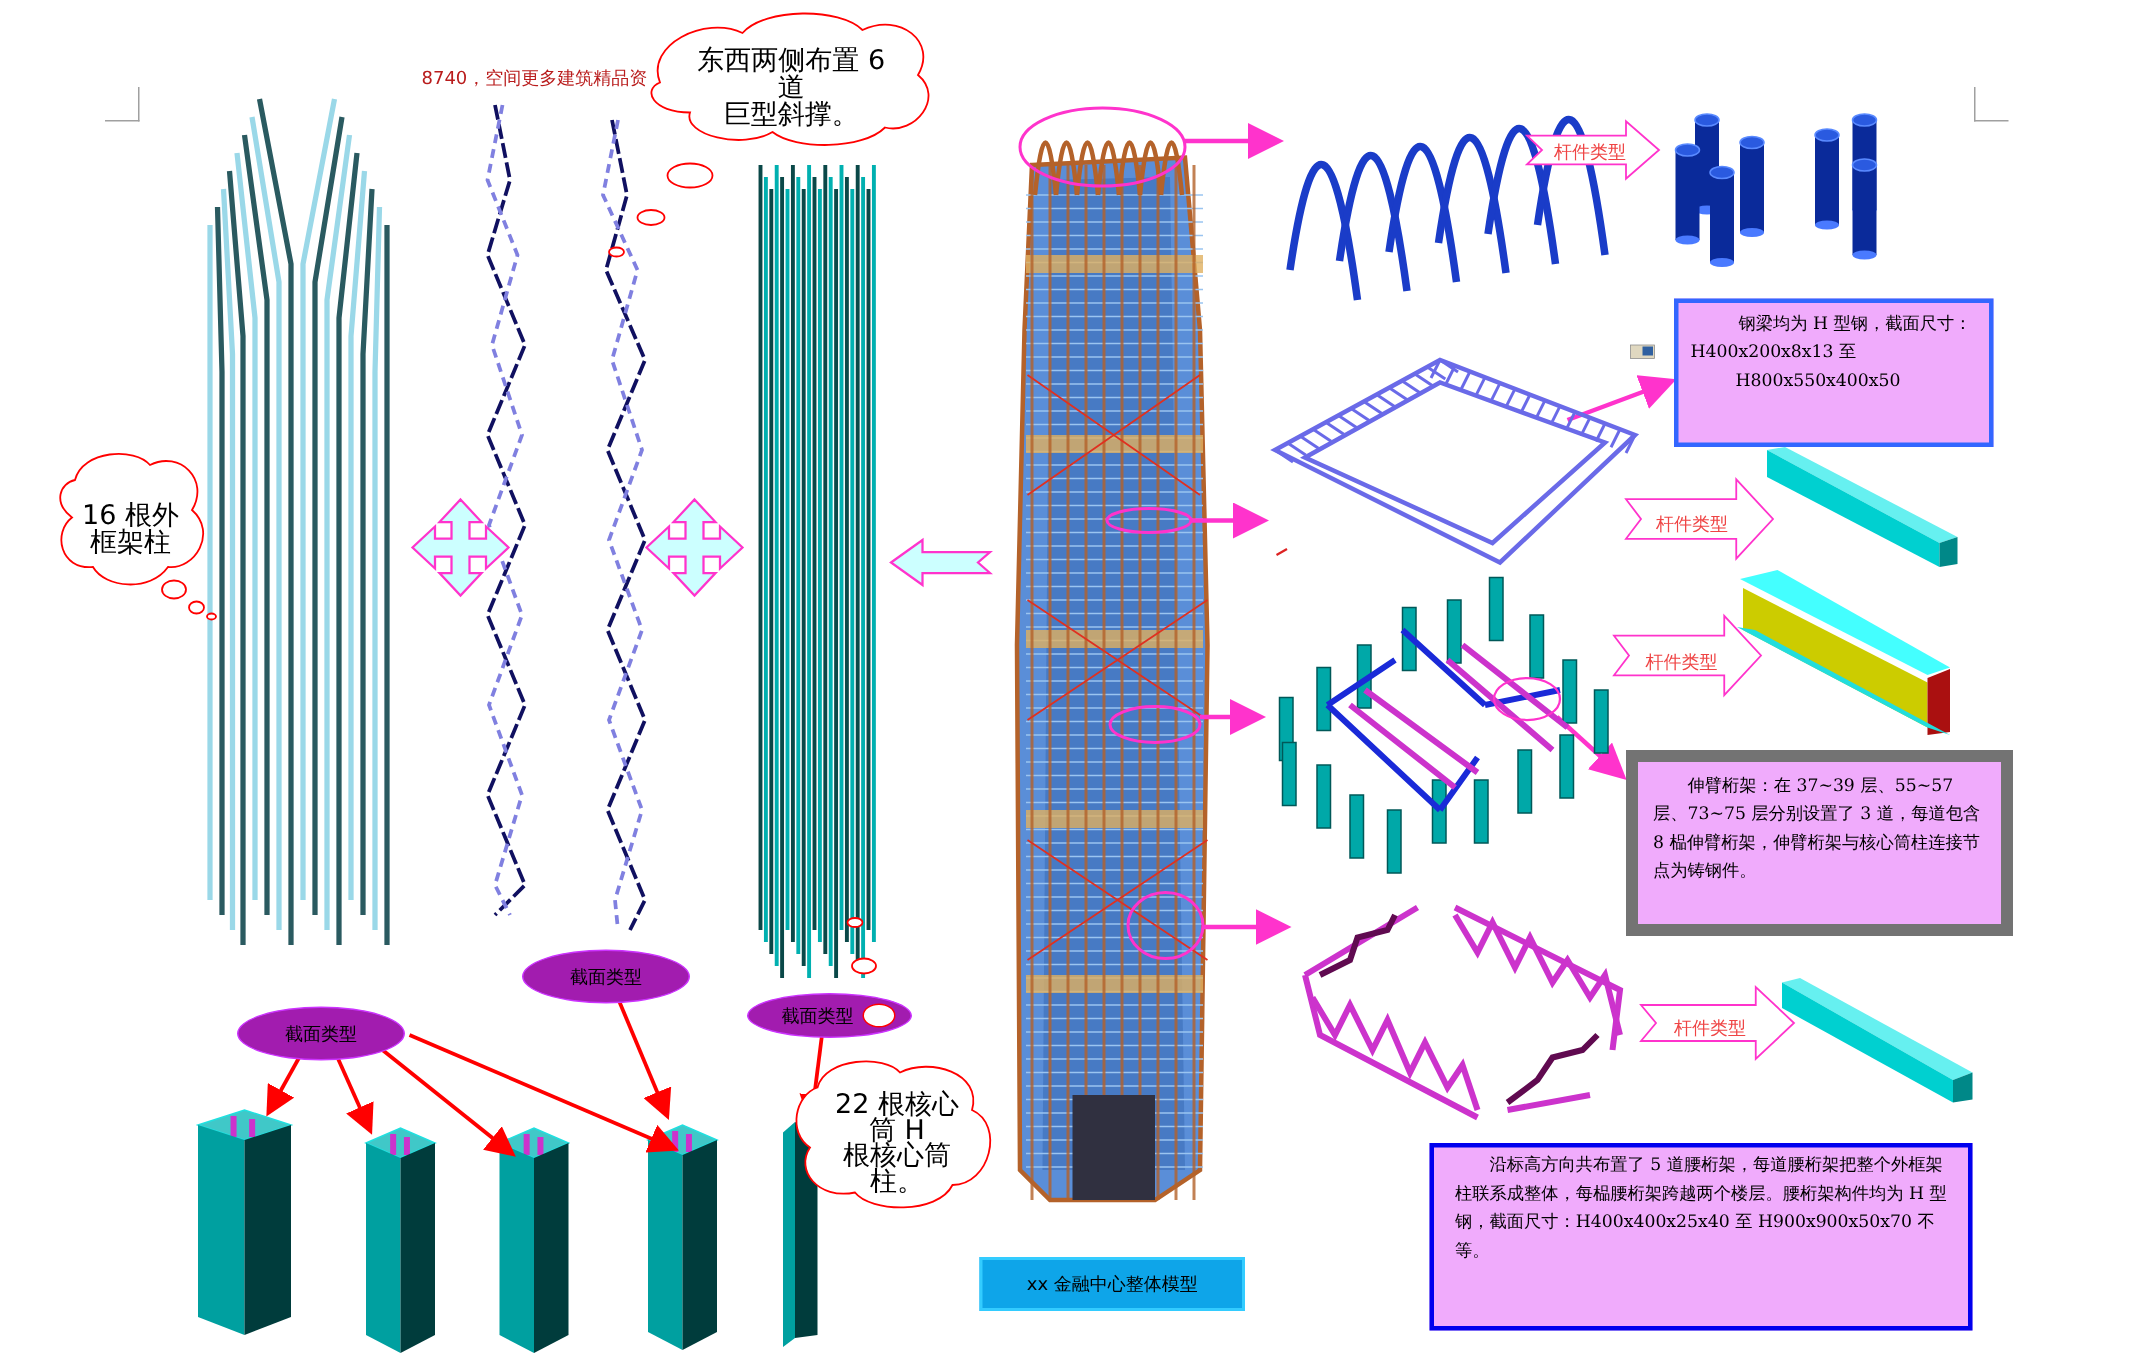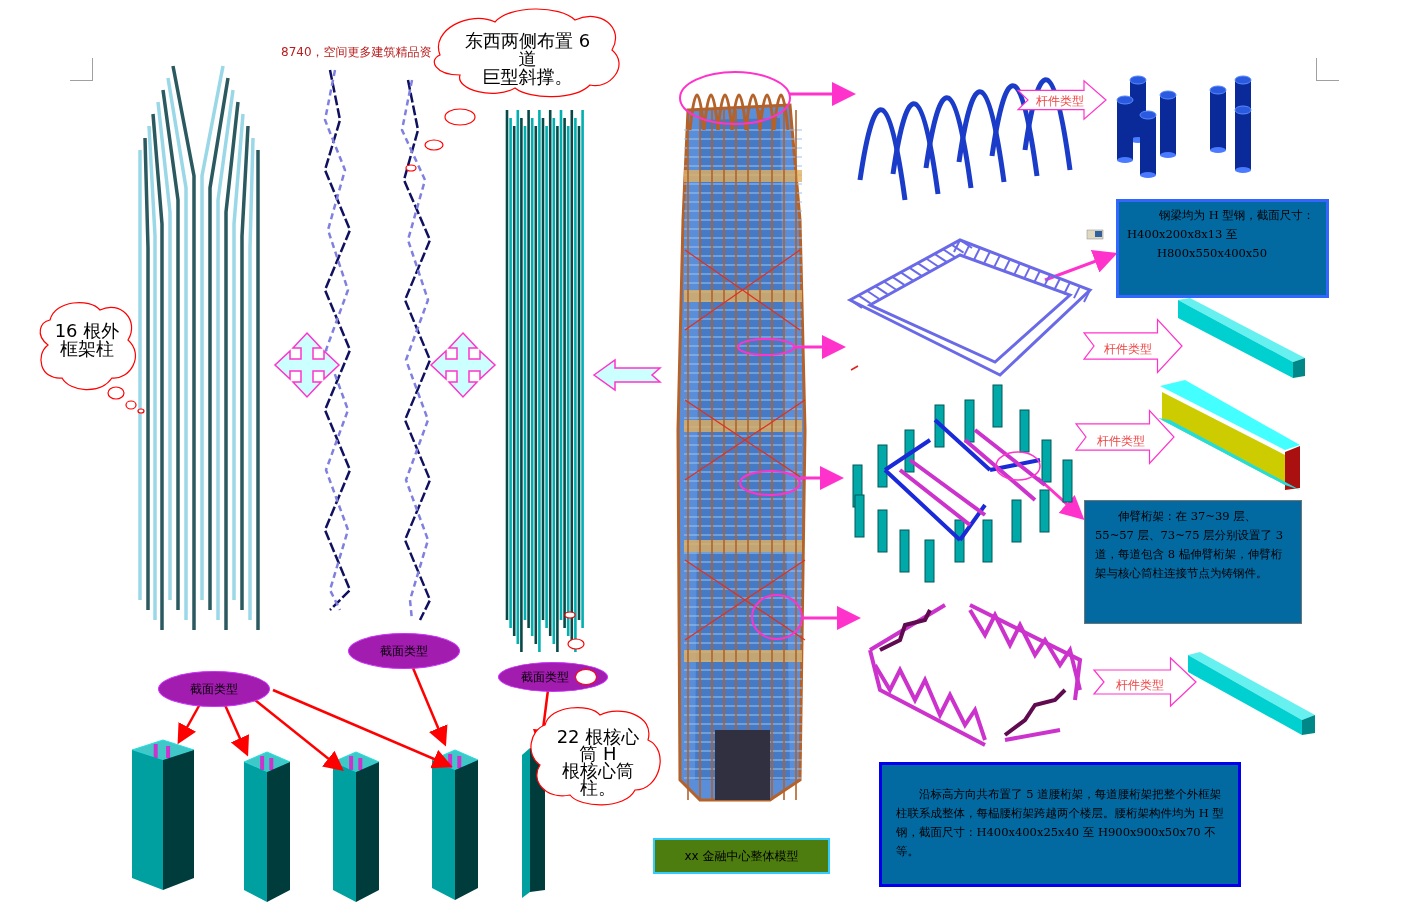--- a/index.html
+++ b/index.html
@@ -1,23 +1,23 @@
 <!DOCTYPE html>
 <html><head>
 <meta charset="utf-8">
 <style>
   html,body{margin:0;padding:0;background:#ffffff;}
   body{width:1419px;height:912px;position:relative;overflow:hidden;font-family:"DejaVu Sans",sans-serif;}
   .corner{position:absolute;border-color:#a0a0a0;border-style:solid;width:22px;height:22px;}
   .watermark{position:absolute;left:281px;top:44px;font-size:12px;color:#b91c1c;white-space:nowrap;}
   .cloud-text{position:absolute;font-size:18px;color:#000;text-align:center;line-height:18px;}
   .ellipse-label{position:absolute;background:#a21caf;border:1.5px solid #cc33ff;border-radius:50%;font-size:12px;color:#000;display:flex;align-items:center;justify-content:center;}
-  .tbox{position:absolute;background:#0369a1;font-family:"DejaVu Serif",serif;font-size:11.5px;line-height:19px;color:#000;padding:6px 10px;box-sizing:border-box;}
+  .tbox{position:absolute;background:#f0abfc;font-family:"DejaVu Serif",serif;font-size:11.5px;line-height:19px;color:#000;padding:6px 10px;box-sizing:border-box;}
   .tbox p{margin:0;text-indent:2em;}
-  .title-box{position:absolute;left:653px;top:838px;width:177px;height:36px;background:#4d7c0f;border:2px solid #33ccff;box-sizing:border-box;display:flex;align-items:center;justify-content:center;font-size:12px;}
+  .title-box{position:absolute;left:653px;top:838px;width:177px;height:36px;background:#0ea5e9;border:2px solid #33ccff;box-sizing:border-box;display:flex;align-items:center;justify-content:center;font-size:12px;}
   .arrow-label{position:absolute;font-size:12px;color:#ef4444;font-family:Liberation Serif, serif;}
   svg{position:absolute;left:0;top:0;}
 </style>
 </head>
 <body>
 
 <div class="corner" style="left:70px;top:58px;border-width:0 1px 1px 0;"></div>
 <div class="corner" style="left:1316px;top:58px;border-width:0 0 1px 1px;"></div>
 
 <div class="watermark">8740，空间更多建筑精品资</div>
@@ -421,21 +421,21 @@
     <rect x="1087" y="230" width="16" height="9" fill="#e0d8c0" stroke="#888" stroke-width="0.5"></rect>
     <rect x="1095" y="231" width="7" height="6" fill="#3060a0"></rect>
   </g>
   <path d="M851,370 L858,366" stroke="#dd2222" stroke-width="1.5"></path>
 </svg>
 
 <div class="cloud-text" style="left:455px;top:32px;width:145px;">
   <div>东西两侧布置 6 道</div>
   <div>巨型斜撑。</div>
 </div>
-<div class="cloud-text" style="left:52px;top:322px;width:70px;">
+<div class="cloud-text" style="left:52px;top:335px;width:70px;">
   <div>16 根外</div>
   <div>框架柱</div>
 </div>
 <div class="cloud-text" style="left:548px;top:728px;width:100px;line-height:17px;">
   <div>22 根核心筒 H</div>
   <div>根核心筒</div>
   <div>柱。</div>
 </div>
 
 <div class="ellipse-label" style="left:158px;top:671px;width:110px;height:34px;">截面类型</div>
@@ -448,22 +448,22 @@
 <div class="arrow-label" style="left:1036px;top:93px;">杆件类型</div>
 <div class="arrow-label" style="left:1104px;top:341px;">杆件类型</div>
 <div class="arrow-label" style="left:1097px;top:433px;">杆件类型</div>
 <div class="arrow-label" style="left:1116px;top:677px;">杆件类型</div>
 
 <div class="tbox" style="left:1116px;top:199px;width:213px;height:99px;border:3px solid #3366ff;padding:4px 8px;">
   <div style="padding-left:32px;">钢梁均为 H 型钢，截面尺寸：</div>
   <div>H400x200x8x13 至</div>
   <div style="padding-left:30px;">H800x550x400x50</div>
 </div>
-<div class="tbox" style="left:1084px;top:500px;width:218px;height:124px;border:1px solid #737373;">
+<div class="tbox" style="left:1084px;top:500px;width:258px;height:124px;border:8px solid #737373;">
   <p>伸臂桁架：在 37~39 层、55~57 层、73~75 层分别设置了 3 道，每道包含 8 榀伸臂桁架，伸臂桁架与核心筒柱连接节点为铸钢件。</p>
 </div>
-<div class="tbox" style="left:879px;top:762px;width:362px;height:125px;border:3px solid #0000ee;padding:20px 14px;">
+<div class="tbox" style="left:953px;top:762px;width:362px;height:125px;border:3px solid #0000ee;padding:2px 14px;">
   <p>沿标高方向共布置了 5 道腰桁架，每道腰桁架把整个外框架柱联系成整体，每榀腰桁架跨越两个楼层。腰桁架构件均为 H 型钢，截面尺寸：H400x400x25x40 至 H900x900x50x70 不等。</p>
 </div>
 
 <div class="title-box">
   <span>xx 金融中心整体模型</span>
 </div>
 
 </body></html>

